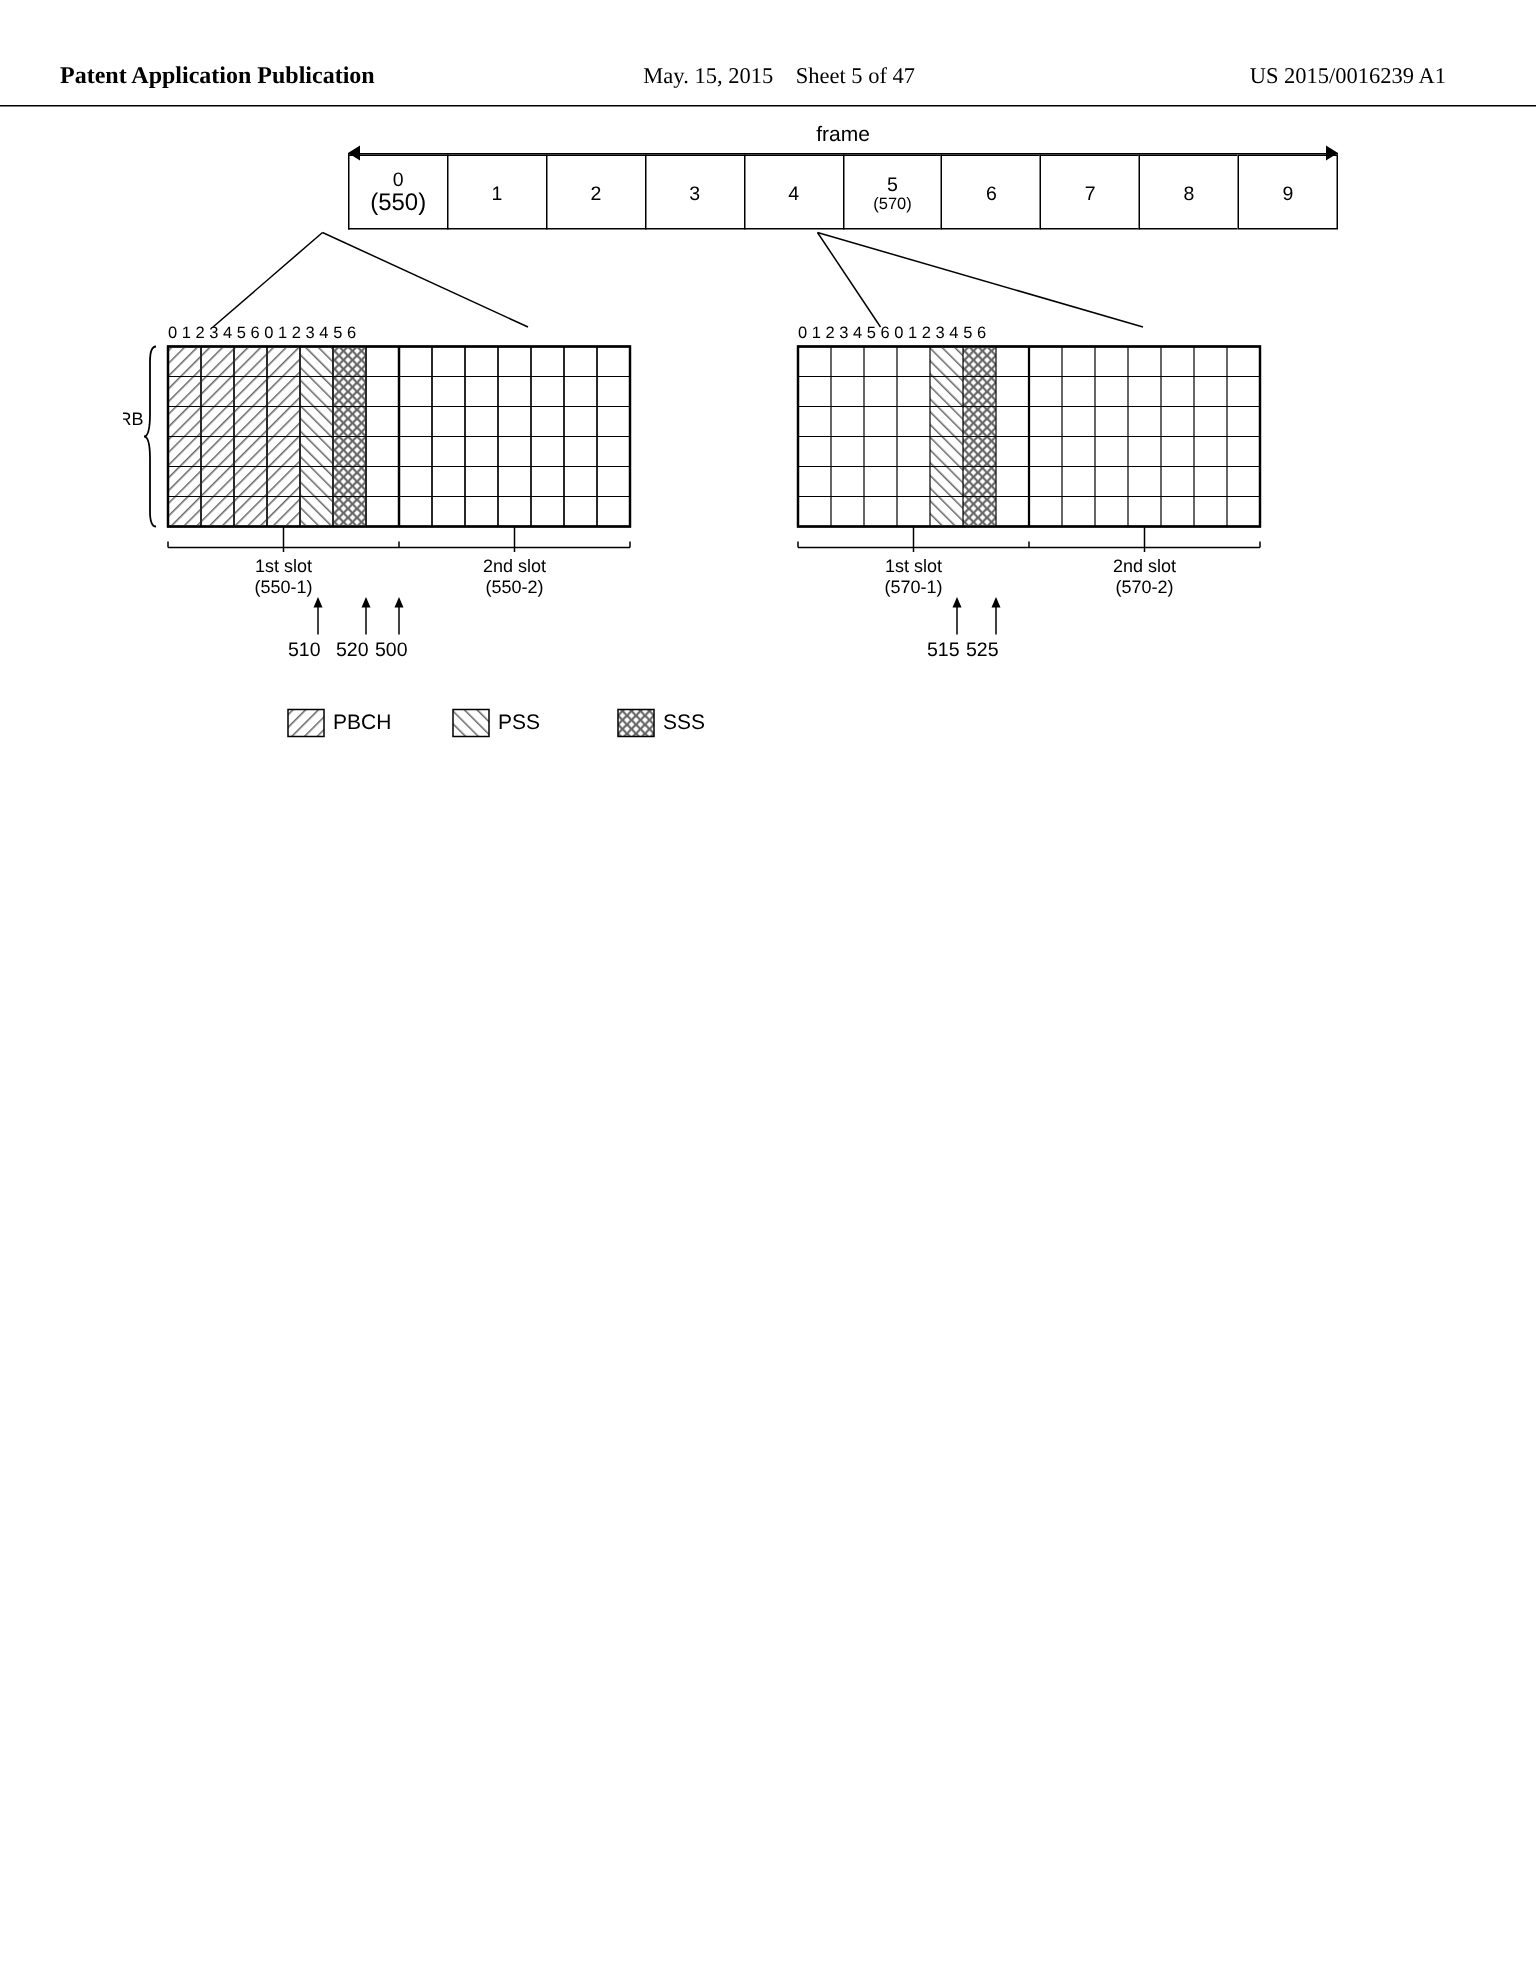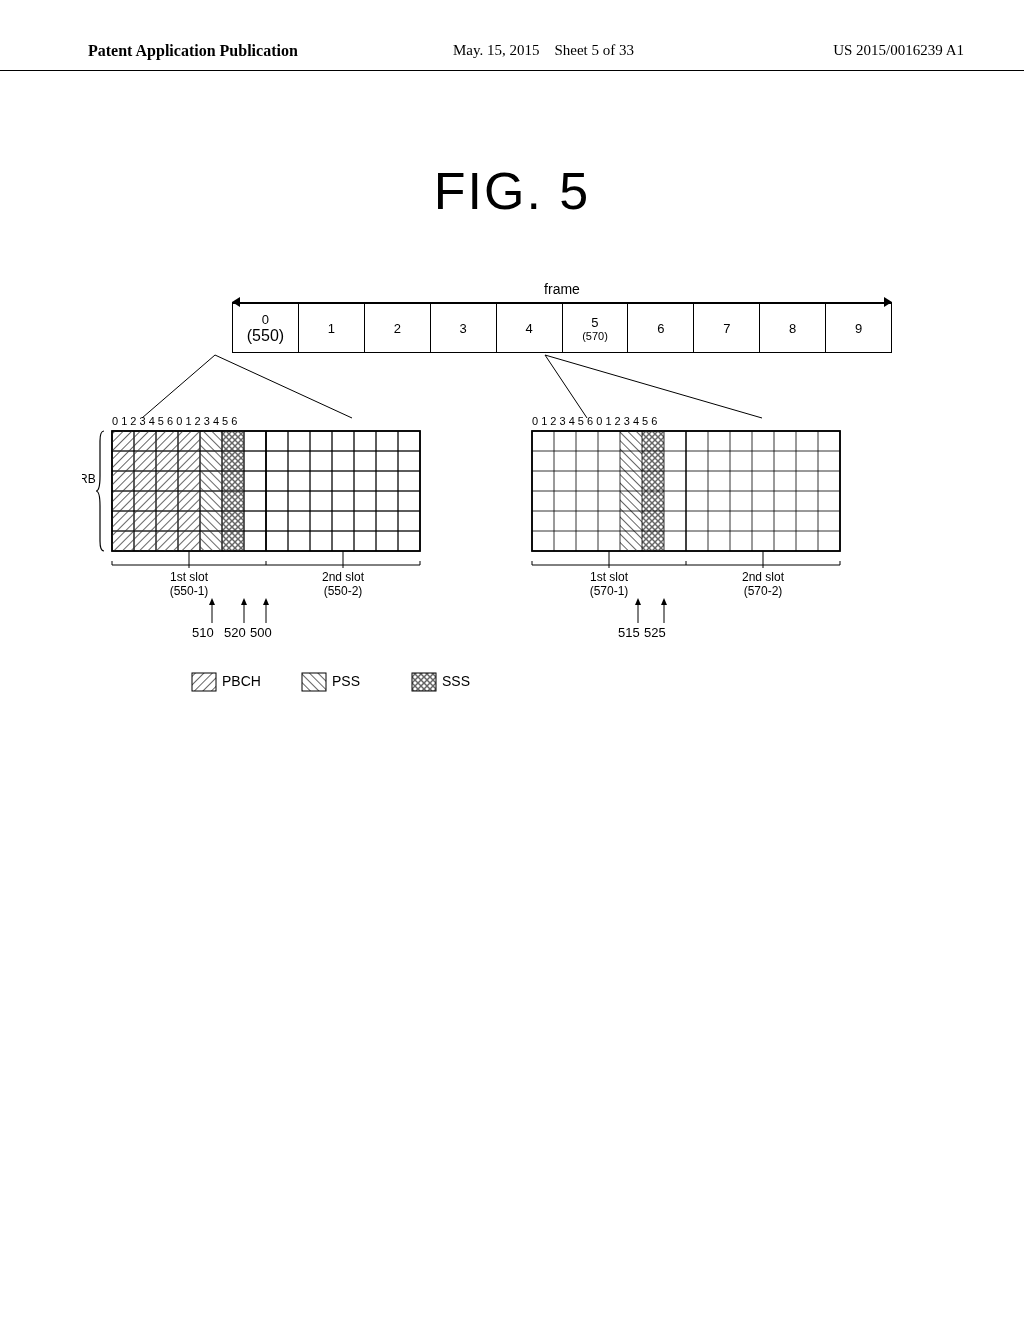--- a/index.html
+++ b/index.html
@@ -8,22 +8,22 @@
       height: 1320px;
       background: #ffffff;
       font-family: 'Times New Roman', Times, serif;
       position: relative;
       overflow: hidden;
     }
 
     .header {
       display: flex;
       justify-content: space-between;
-      align-items: flex-start;
-      padding: 40px 60px 0 88px;
+      align-items: center;
+      padding: 40px 60px 0 40px;
       border-bottom: 1px solid #000;
       padding-bottom: 8px;
     }
 
     .header-left {
       font-size: 16px;
       font-weight: bold;
       line-height: 1.4;
     }
 
@@ -84,29 +84,28 @@
   </style>
 </head>
 <body>
 
 <div class="header">
   <div class="header-left">
     <span>Patent Application Publication</span>
   </div>
   <div class="header-center">
     <span>May. 15, 2015</span>&nbsp;&nbsp;&nbsp;
-    <span>Sheet 5 of 33</span>
+    <span>Sheet 5 of 47</span>
   </div>
   <div class="header-right">
     <span>US 2015/0016239 A1</span>
   </div>
 </div>
 
 <div class="whole-diagram">
-  <div class="fig-title">FIG. 5</div>
 
   <div style="width:660px; margin-left:100px; position:relative; height:22px; margin-bottom:0;">
     <div style="position:absolute; left:50%; transform:translateX(-50%); font-size:14px; font-family:Arial,sans-serif; top:0;">frame</div>
     <div style="position:absolute; bottom:0; left:0; right:0; height:1px; background:#000;">
       <div style="position:absolute; left:0; top:-5px; width:0; height:0; border-top:5px solid transparent; border-bottom:5px solid transparent; border-right:8px solid #000;"></div>
       <div style="position:absolute; right:0; top:-5px; width:0; height:0; border-top:5px solid transparent; border-bottom:5px solid transparent; border-left:8px solid #000;"></div>
     </div>
   </div>
 
   <div class="subframes-row" style="margin-left:100px; width:660px; display:flex;">

